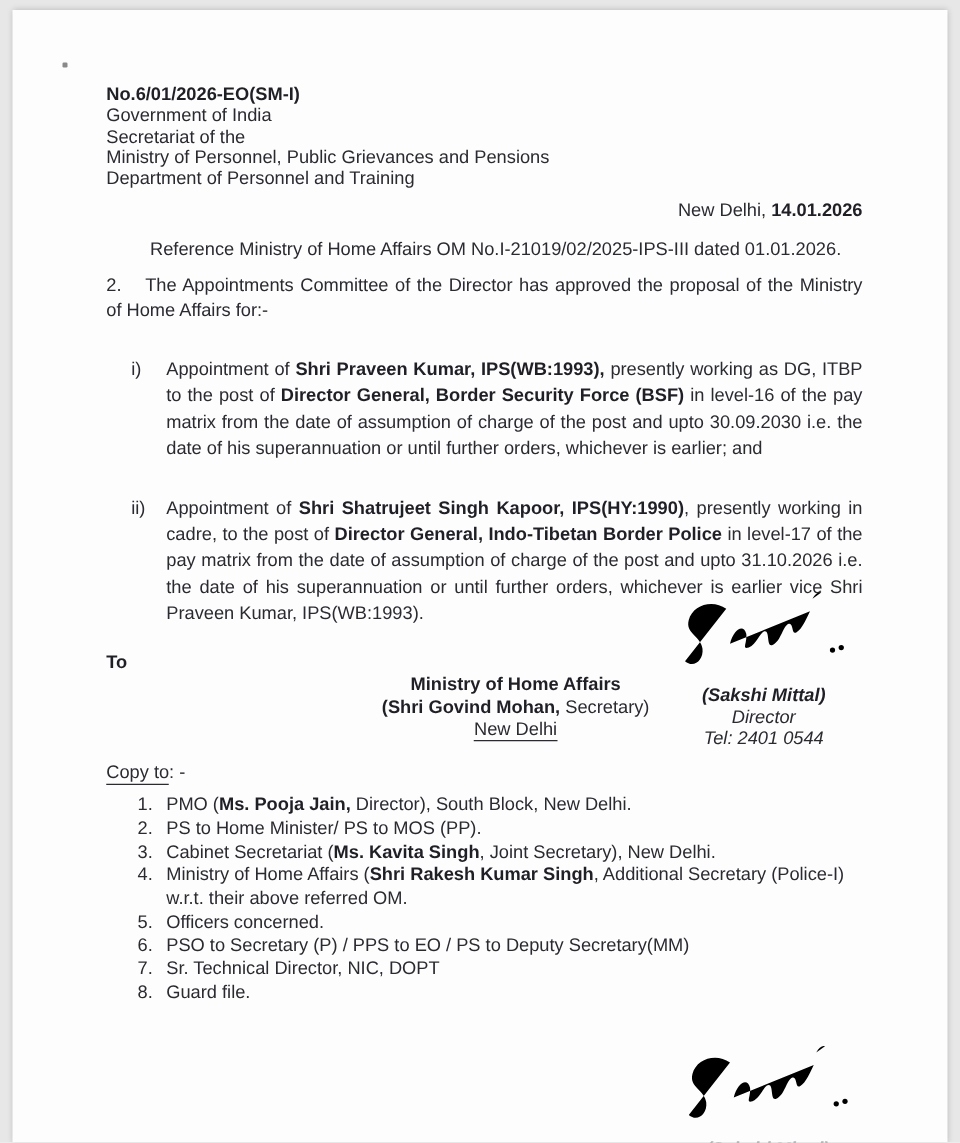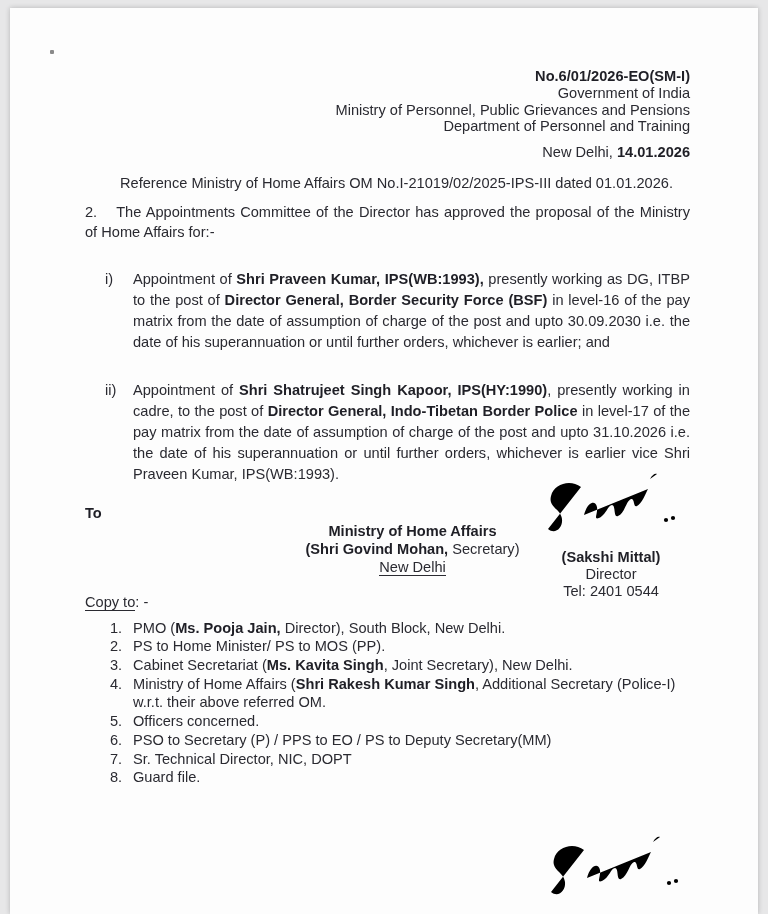--- a/index.html
+++ b/index.html
@@ -14,35 +14,35 @@
     position:absolute; left:10px; right:10px; top:8px; bottom:0;
     background:#fdfdfd;
     box-shadow:0 0 5px rgba(0,0,0,.22);
     padding:60px 68px 0 75px;
     font-size:14.6px;
   }
   .speck { position:absolute; left:40px; top:42px; width:4px; height:4px; background:#8a8a8a; border-radius:1px; }
   .b { font-weight:bold; color:#1f1f26; }
   .i { }
 
-  .letterhead { text-align:right; line-height:16.8px; }
+  .letterhead { text-align:left; line-height:16.8px; }
   .letterhead .file-no { font-weight:bold; color:#1f1f26; }
 
   .date-line { text-align:right; margin-top:7px; line-height:20px; }
 
   .reference { margin-top:11px; line-height:20px; text-indent:35px; }
 
   .para2 { margin-top:9px; line-height:20px; text-align:justify; }
   .pgap { display:inline-block; width:19px; }
 
   .appr-item { display:flex; margin-left:20px; margin-top:27px; }
   .appr-item .marker { flex:0 0 28px; line-height:21px; }
   .appr-item .item-text { flex:1; line-height:21px; text-align:justify; }
 
-  .sig-block { position:absolute; text-align:center; }
+  .sig-block { position:absolute; text-align:center;font-style:italic; }
   .sig-block.first { top:455px; right:58px; width:178px; }
   .sig-block.second { top:818px; right:62px; width:164px; }
   .sig-svg { display:block; margin:0 auto; }
   .sig-name { font-weight:bold; color:#1f1f26; line-height:17px; margin-top:2px; }
   .sig-title, .sig-tel { line-height:17px; }
 
   .to-label { font-weight:bold; color:#1f1f26; margin-top:18px; line-height:20px; }
   .to-dest { margin-left:50px; line-height:17.8px;text-align:center; }
   .to-dest .org { font-weight:bold; color:#1f1f26; }
   .underline { text-decoration:none; border-bottom:1.4px solid #2a2a31; padding-bottom:.5px; }
@@ -70,20 +70,21 @@
   </defs>
 </svg>
 
 <div class="stage">
   <div class="paper">
     <div class="speck"></div>
 
     <header class="letterhead">
       <div class="file-no">No.6/01/2026-EO(SM-I)</div>
       <div>Government of India</div>
+      <div>Secretariat of the</div>
       <div>Ministry of Personnel, Public Grievances and Pensions</div>
       <div>Department of Personnel and Training</div>
     </header>
 
     <div class="date-line">
       <span>New Delhi, </span><span class="b">14.01.2026</span>
     </div>
 
     <p class="reference">Reference Ministry of Home Affairs OM No.I-21019/02/2025-IPS-III dated 01.01.2026.</p>
 

